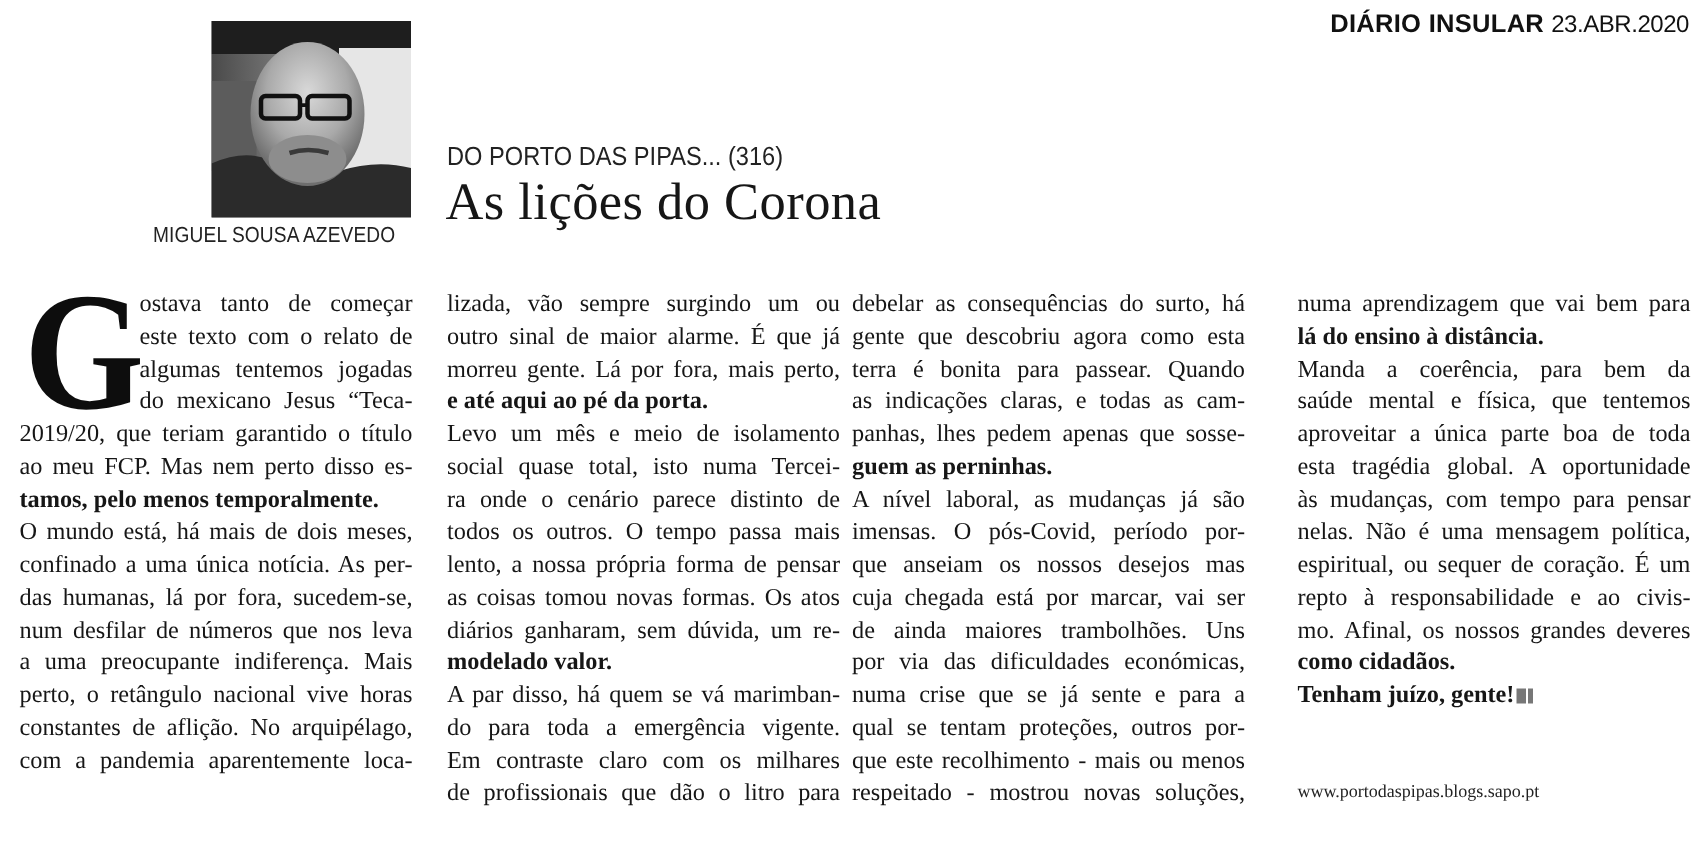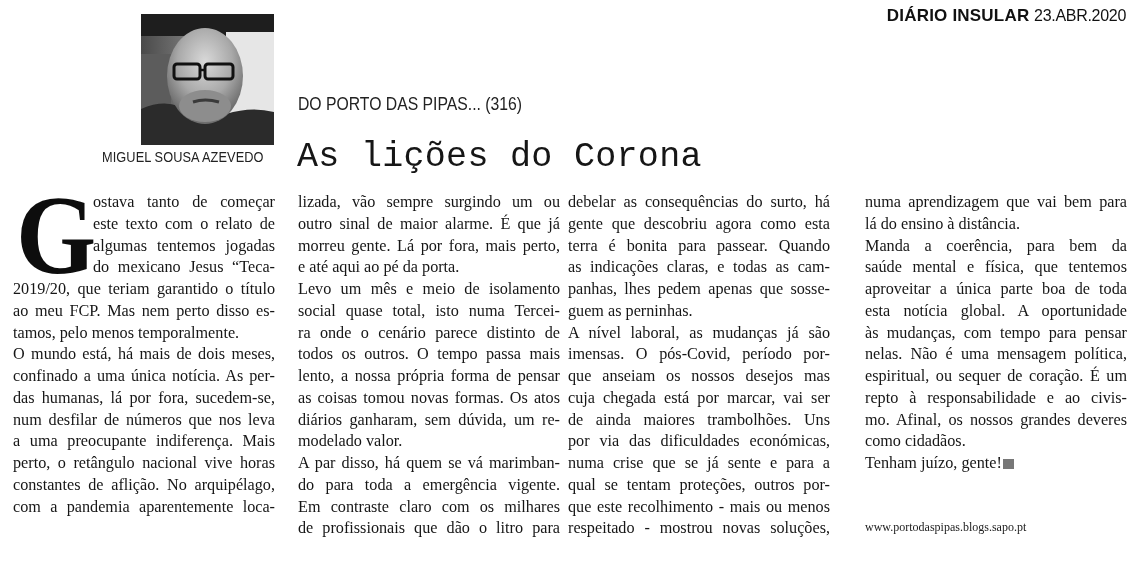--- a/index.html
+++ b/index.html
@@ -4,24 +4,24 @@
 <style>
   html, body { margin: 0; padding: 0; background: #ffffff; }
   body { width: 1138px; height: 561px; position: relative; overflow: hidden; color: #111; }
   .masthead { position: absolute; top: 6px; right: 12px; font-family: "Liberation Sans", sans-serif; font-size: 17px; line-height: 20px; color: #111; white-space: nowrap; }
   .masthead .paper { font-weight: bold; letter-spacing: 0.2px; }
   .masthead .date { font-weight: normal; font-size: 16px; letter-spacing: -0.3px; text-align: right; }
   .photo { position: absolute; left: 141px; top: 14px; width: 133px; height: 131px; overflow: hidden; background: #3a3a3a; }
   .photo svg { display: block; }
   .author { position: absolute; left: 102px; top: 149px; width: 176px; font-family: "Liberation Sans", sans-serif; font-size: 14.5px; letter-spacing: 0.1px; color: #222; white-space: nowrap; transform: scaleX(0.88); transform-origin: left top; }
   .kicker { position: absolute; left: 298px; top: 94px; font-family: "Liberation Sans", sans-serif; font-size: 17.5px; color: #222; white-space: nowrap; transform: scaleX(0.9); transform-origin: left top; }
-  .headline { position: absolute; left: 297px; top: 137px; font-family: Liberation Mono, monospace; font-size: 35px; line-height: 40px; color: #161616; white-space: nowrap; letter-spacing: 0.3px; }
+  .headline { position: absolute; left: 297px; top: 115px; font-family: Liberation Serif, serif; font-size: 35px; line-height: 40px; color: #161616; white-space: nowrap; letter-spacing: 0.3px; }
   .col { position: absolute; top: 192px; width: 262px; font-family: "Liberation Serif", serif; font-size: 16.2px; color: #161616; }
   .col .ln { height: 21.75px; line-height: 21.75px; text-align: justify; text-align-last: justify; white-space: nowrap; overflow: visible; }
-  .col .ln.last { text-align-last: left; }
+  .col .ln.last { text-align-last: left; font-weight: bold; }
   .col1 { left: 13px; }
   .col2 { left: 298px; }
   .col3 { left: 568px; }
   .col4 { left: 865px; }
   .col1 .ln.ind { padding-left: 80px; }
   .dropcap { position: absolute; left: 16px; top: 185px; font-family: "Liberation Serif", serif; font-size: 112px; line-height: 100px; font-weight: bold; color: #0d0d0d; transform: scaleX(0.92); transform-origin: left top; }
   .endmark { display: inline-block; width: 11px; height: 10px; margin-left: 1px; vertical-align: -1px; background: linear-gradient(90deg, #777 0 60%, #fff 60% 68%, #777 68% 100%); }
   .url { position: absolute; left: 865px; top: 520px; font-family: "Liberation Serif", serif; font-size: 12px; color: #222; white-space: nowrap; }
 </style>
 </head>
@@ -122,21 +122,21 @@
   <div class="ln">que este recolhimento - mais ou menos</div>
   <div class="ln">respeitado - mostrou novas soluções,</div>
 </div>
 
 <div class="col col4">
   <div class="ln">numa aprendizagem que vai bem para</div>
   <div class="ln last">lá do ensino à distância.</div>
   <div class="ln">Manda a coerência, para bem da</div>
   <div class="ln">saúde mental e física, que tentemos</div>
   <div class="ln">aproveitar a única parte boa de toda</div>
-  <div class="ln">esta notícia global. A oportunidade</div>
+  <div class="ln">esta tragédia global. A oportunidade</div>
   <div class="ln">às mudanças, com tempo para pensar</div>
   <div class="ln">nelas. Não é uma mensagem política,</div>
   <div class="ln">espiritual, ou sequer de coração. É um</div>
   <div class="ln">repto à responsabilidade e ao civis-</div>
   <div class="ln">mo. Afinal, os nossos grandes deveres</div>
   <div class="ln last">como cidadãos.</div>
   <div class="ln last"><span>Tenham juízo, gente!</span><span class="endmark"></span></div>
 </div>
 
 <div class="url">www.portodaspipas.blogs.sapo.pt</div>

